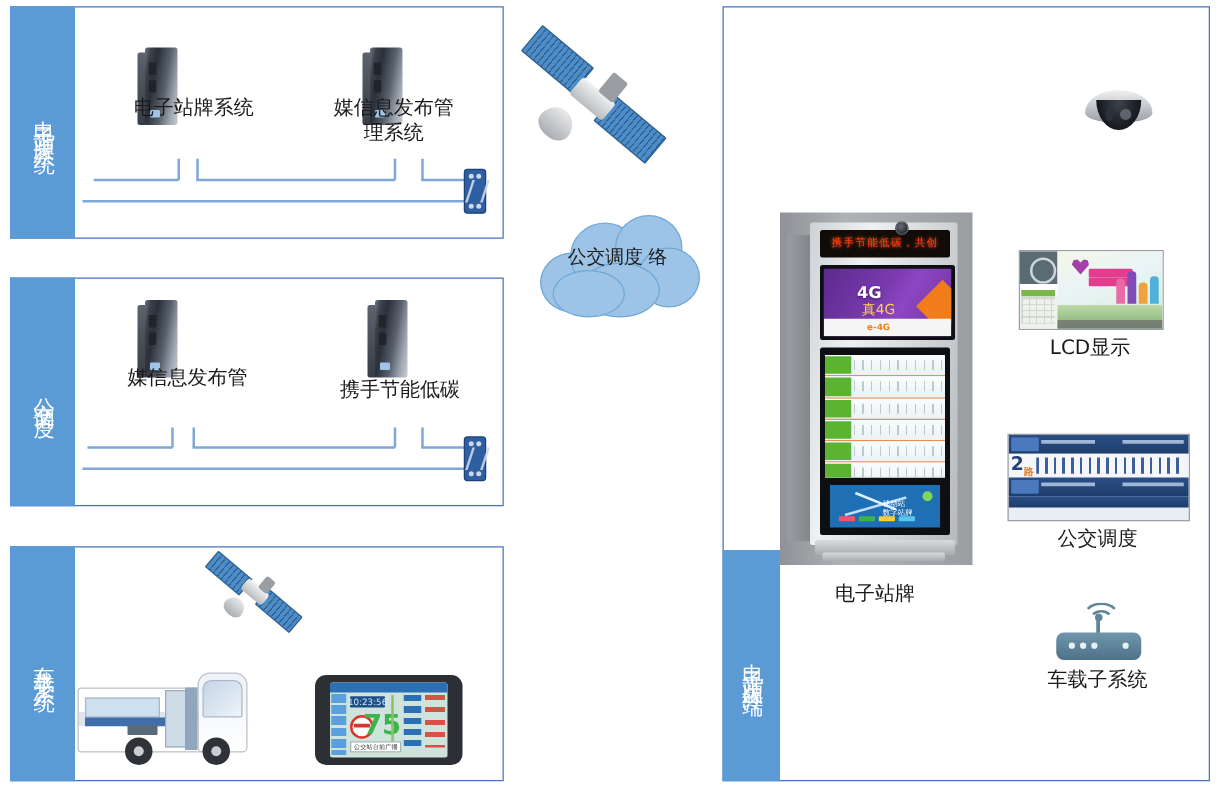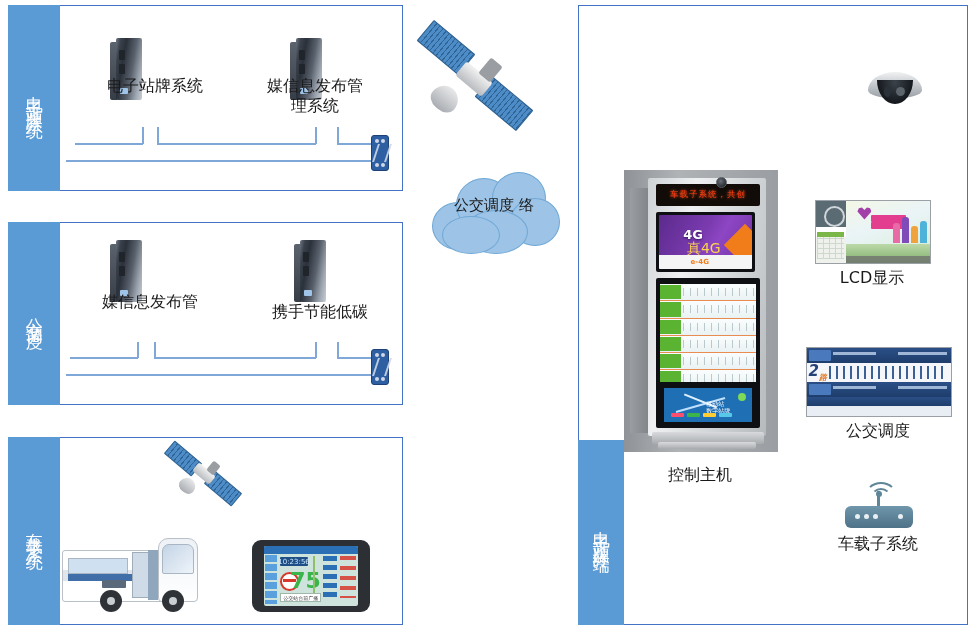--- a/index.html
+++ b/index.html
@@ -62,21 +62,21 @@
   .kiosk{position:absolute;}
   .kiosk .bg{position:absolute;inset:0;background:linear-gradient(90deg,#8f9296 0%,#b0b3b6 35%,#9a9da1 100%);}
   .kiosk .cab{position:absolute;background:linear-gradient(100deg,#cfd2d5,#eef0f1 30%,#b6babd 100%);border-radius:2px;}
   .kiosk .cabside{position:absolute;background:linear-gradient(90deg,#9a9ea2,#7d8185);}
   .kiosk .ledbar{position:absolute;background:#120c08;border-radius:2px;overflow:hidden;}
   .kiosk .ledtxt{position:absolute;inset:0;color:#ff3b10;font-size:8.5px;letter-spacing:1px;display:flex;align-items:center;justify-content:center;text-shadow:0 0 3px #ff5a20;}
   .kiosk .camdot{position:absolute;width:9px;height:9px;border-radius:50%;background:radial-gradient(circle at 40% 35%,#6a7078,#101317);border:1px solid #585d63;}
   .kiosk .screen{position:absolute;background:#0d0f12;border-radius:2px;overflow:hidden;}
   .kiosk .ad{position:absolute;inset:3px;border-radius:1px;background:linear-gradient(120deg,#5b2a8c 0%,#7b3bb0 45%,#8e46c4 60%,#6a2f9c 100%);overflow:hidden;}
   .kiosk .ad .g4{position:absolute;left:26%;top:22%;color:#fff;font-size:13px;font-weight:bold;text-shadow:0 1px 2px #3a1760;}
-  .kiosk .ad .sub{position:absolute;left:30%;top:47%;color:#ffd24d;font-size:14px;}
+  .kiosk .ad .sub{position:absolute;left:30%;top:47%;color:#ffd24d;font-size:11px;}
   .kiosk .ad .orange{position:absolute;right:-8px;top:28%;width:30px;height:30px;background:#f07d1a;transform:rotate(45deg);}
   .kiosk .ad .strip{position:absolute;left:0;right:0;bottom:0;height:26%;background:#f5f5f5;}
   .kiosk .ad .strip i{position:absolute;left:34%;top:25%;color:#f07d1a;font-size:7px;font-style:normal;font-weight:bold;}
   .kiosk .rows{position:absolute;background:#e8eef0;overflow:hidden;}
   .kiosk .row{position:relative;height:16.6%;border-bottom:1px solid #e98c52;background:linear-gradient(180deg,#fafdfd,#eaf2f3);}
   .kiosk .row .tag{position:absolute;left:0;top:1px;bottom:1px;width:22%;background:#5bb431;}
   .kiosk .row .bars{position:absolute;left:24%;right:2%;top:25%;height:50%;
      background:repeating-linear-gradient(90deg,#b9c9cc 0 1px,transparent 1px 7px);}
   .kiosk .map{position:absolute;background:#1f6fb5;overflow:hidden;}
   .kiosk .map .ln1{position:absolute;left:12%;top:48%;width:58%;height:2px;background:#bfe0ff;transform:rotate(-16deg);}
@@ -101,21 +101,21 @@
      clip-path:polygon(50% 100%,0 38%,10% 12%,32% 8%,50% 26%,68% 8%,90% 12%,100% 38%);}
   .lcd .art .hl{position:absolute;left:30%;top:22%;width:42%;height:7px;background:#e23d8e;border-radius:1px;}
   .lcd .art .hl2{position:absolute;left:30%;top:34%;width:38%;height:7px;background:#e23d8e;border-radius:1px;}
   .lcd .art .ppl{position:absolute;right:4%;top:26%;display:flex;gap:2px;align-items:flex-end;}
   .lcd .art .ppl i{display:block;width:7px;border-radius:3px 3px 0 0;}
   .lcd .art .ground{position:absolute;left:0;right:0;bottom:0;height:30%;
      background:linear-gradient(180deg,#bcd9a8,#7fae6d);}
   .lcd .art .foot{position:absolute;left:0;right:0;bottom:0;height:11%;background:#6f6f6f;opacity:.75;}
 
   
-  .route{position:absolute;border:1px solid #9aa0a6;background:#e9edf4;overflow:hidden;font-style:italic;}
+  .route{position:absolute;border:1px solid #9aa0a6;background:#e9edf4;overflow:hidden;}
   .route .hdr{position:relative;height:22%;background:linear-gradient(180deg,#2a4f87,#1e3d6b);}
   .route .hdr .chip{position:absolute;left:2px;top:2px;bottom:2px;width:15%;background:#4a79bd;border-radius:1px;}
   .route .hdr .tl{position:absolute;left:18%;top:30%;width:30%;height:3px;background:#9fb6d6;}
   .route .hdr .tr{position:absolute;right:3%;top:30%;width:34%;height:3px;background:#9fb6d6;}
   .route .band{position:relative;height:28%;background:#f4f6fa;display:flex;align-items:center;}
   .route .band .num{width:15%;text-align:center;color:#24417a;font-size:15px;font-weight:bold;}
   .route .band .num sub{color:#e07b2a;font-size:8px;}
   .route .band .ticks{flex:1;height:68%;margin-right:4px;
      background:repeating-linear-gradient(90deg,#3c5f96 0 2px,transparent 2px 7px);}
 
@@ -311,25 +311,25 @@
     <div class="lens2"></div>
     <div class="lens"></div>
 </div>
 
 <div class="kiosk" style="left:624px;top:170px;width:154px;height:282px;">
   <div class="bg"></div>
   <div class="cabside" style="left:6px;top:18px;width:22px;height:245px;"></div>
   <div class="cab" style="left:24px;top:8px;width:118px;height:258px;"></div>
 
   <div class="ledbar" style="left:32px;top:14px;width:104px;height:22px;">
-    <div class="ledtxt">车载子系统，共创</div>
+    <div class="ledtxt">携手节能低碳，共创</div>
   </div>
   <div class="camdot" style="left:92px;top:7px;"></div>
 
-  <div class="screen" style="left:32px;top:42px;width:99px;height:60px;">
+  <div class="screen" style="left:32px;top:42px;width:108px;height:60px;">
     <div class="ad">
       <div class="orange"></div>
       <div class="g4">4G</div>
       <div class="sub">真4G</div>
       <div class="strip">
           <i>e-4G</i>
         </div>
     </div>
   </div>
 
@@ -370,21 +370,21 @@
           <i style="background:#3bb54a"></i>
           <i style="background:#ffcc33"></i>
           <i style="background:#57c8e8"></i>
         </div>
     </div>
   </div>
 
   <div class="base" style="left:28px;top:262px;width:112px;height:12px;"></div>
   <div class="base" style="left:34px;top:272px;width:98px;height:7px;"></div>
 </div>
-<div class="label" style="left:630px;top:465px;width:140px;">控制主机</div>
+<div class="label" style="left:630px;top:465px;width:140px;">电子站牌</div>
 
 <div class="lcd" style="left:815px;top:200px;width:114px;height:62px;">
   <div class="wx">
       <div class="sun"></div>
       <div class="bar"></div>
       <div class="grid"></div>
     </div>
   <div class="art">
     <div class="heart"></div>
       <div class="hl"></div>

